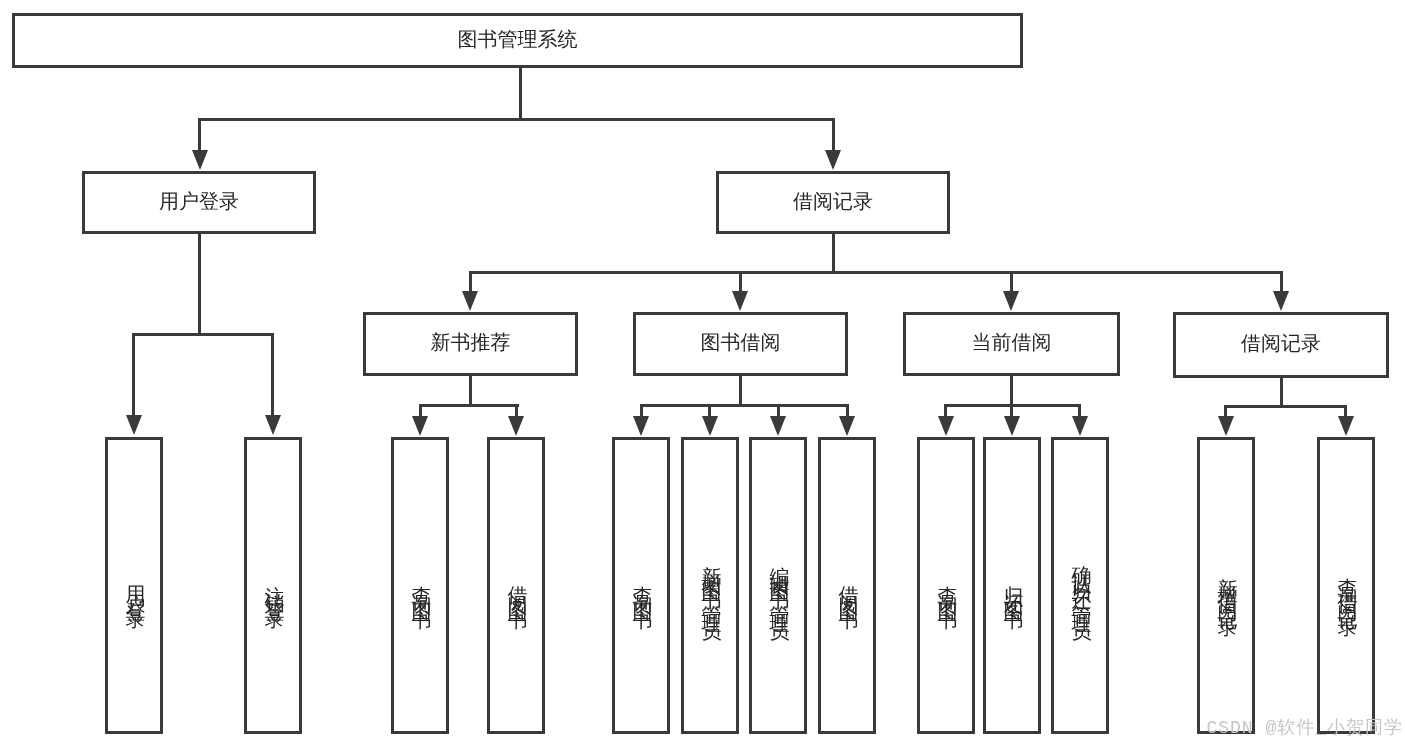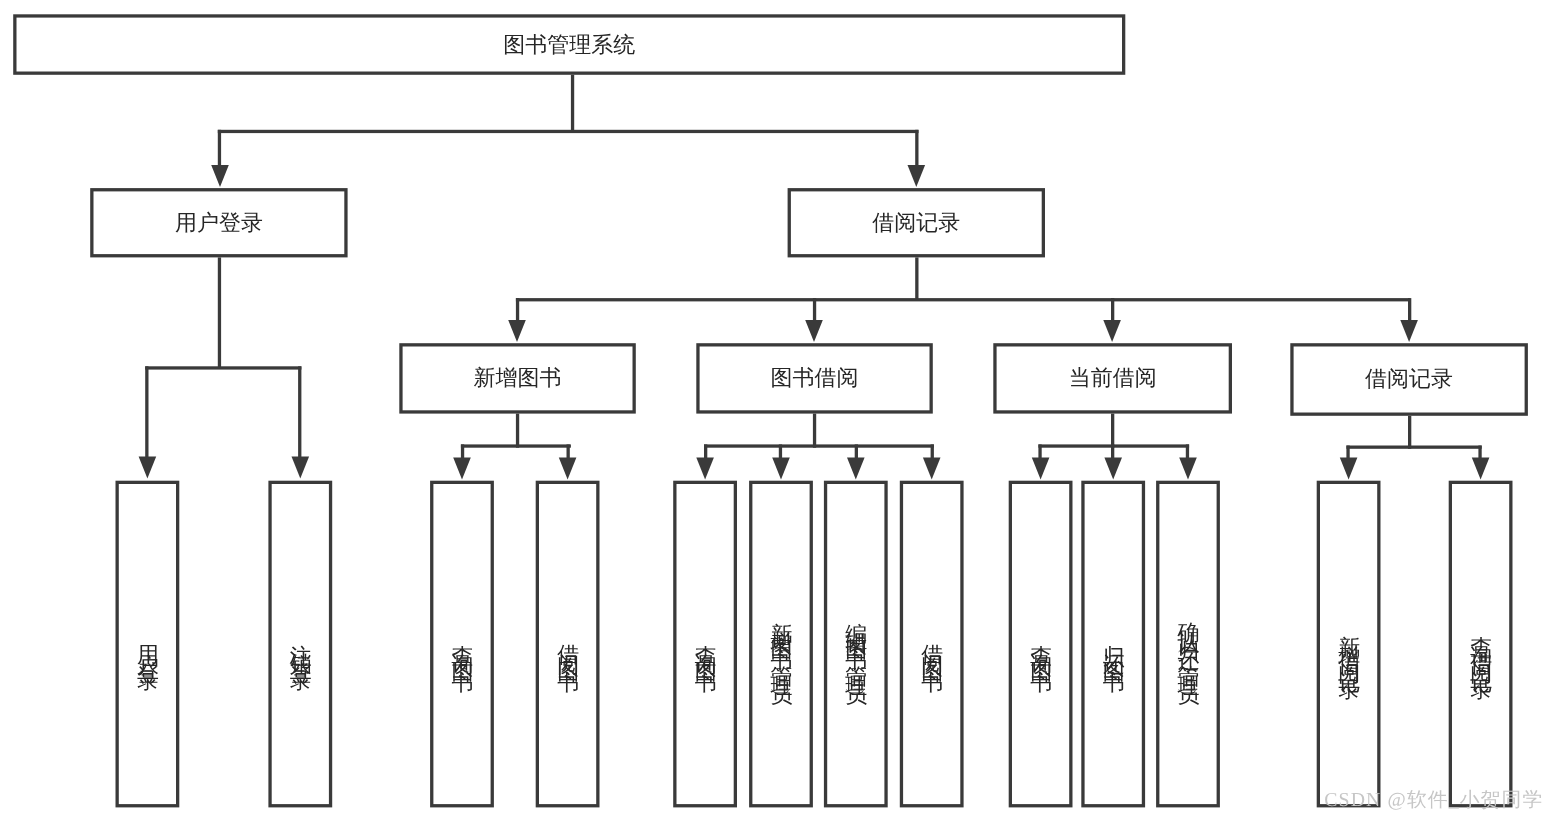--- a/index.html
+++ b/index.html
@@ -4,21 +4,21 @@
 <style>
   :root{
     --line:#3a3a3a;
     --text:#262626;
     --background:#ffffff;
     --watermark:#c6c6c6;
   }
   html,body{margin:0;padding:0;background:#fff;}
   .stage{
     position:relative;width:1405px;height:747px;background:var(--background);
-    font-family:Liberation Serif, serif;overflow:hidden;
+    font-family:Liberation Mono, monospace;overflow:hidden;
   }
   .box{
     position:absolute;box-sizing:border-box;border:3px solid var(--line);
     background:#fff;display:flex;align-items:center;justify-content:center;
     font-size:20px;color:var(--text);text-align:center;line-height:1;
   }
   .leaf{
     writing-mode:vertical-rl;text-orientation:mixed;
     letter-spacing:8px;font-size:20px;
   }
@@ -44,21 +44,21 @@
   </div>
 
   <div class="box" style="left:82px;top:171px;width:234px;height:63px">
     <span>用户登录</span>
   </div>
   <div class="box" style="left:716px;top:171px;width:234px;height:63px">
     <span>借阅记录</span>
   </div>
 
   <div class="box" style="left:363px;top:312px;width:215px;height:64px">
-    <span>新增图书</span>
+    <span>新书推荐</span>
   </div>
   <div class="box" style="left:903px;top:312px;width:217px;height:64px">
     <span>当前借阅</span>
   </div>
   <div class="box" style="left:633px;top:312px;width:215px;height:64px">
     <span>图书借阅</span>
   </div>
   <div class="box" style="left:1173px;top:312px;width:216px;height:66px">
     <span>借阅记录</span>
   </div>

